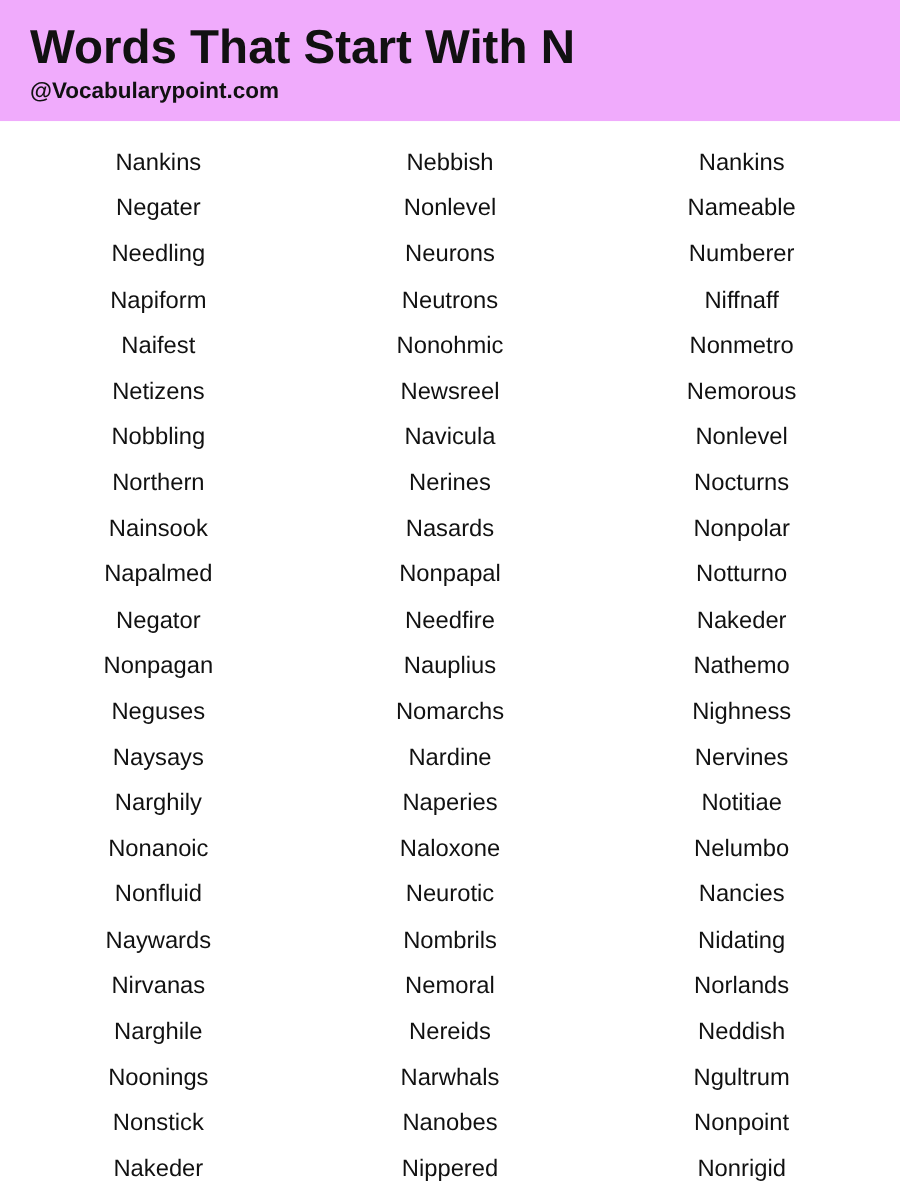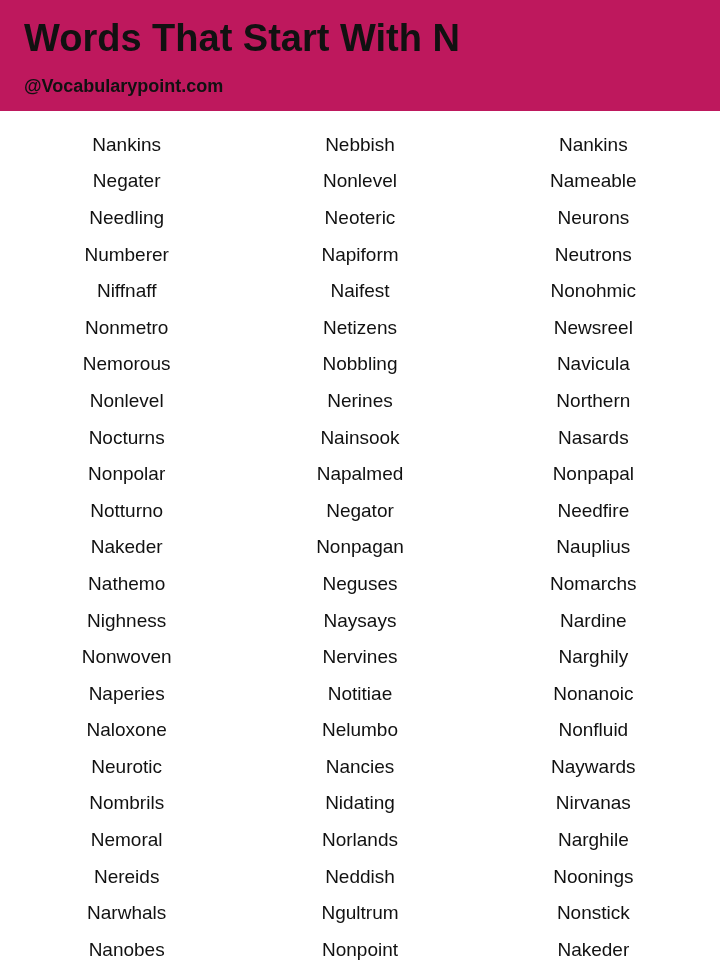--- a/index.html
+++ b/index.html
@@ -5,35 +5,35 @@
     * { margin: 0; padding: 0; box-sizing: border-box; }
     body {
       width: 720px;
       min-height: 960px;
       background: #ffffff;
       font-family: Arial, sans-serif;
       display: flex;
       flex-direction: column;
     }
     .header {
-      background: #be185d;
+      background: #f0abfc;
       padding: 18px 24px 14px 24px;
       text-align: left;
     }
     .header-title {
       font-size: 38px;
       font-weight: 900;
       color: #111;
       line-height: 1.1;
     }
     .header-sub {
       font-size: 18px;
       font-weight: 700;
       color: #111;
-      margin-top: 16px;
+      margin-top: 2px;
     }
     .content {
       flex: 1;
       padding: 18px 10px 10px 10px;
       background: #ffffff;
     }
     .word-grid {
       display: grid;
       grid-template-columns: 1fr 1fr 1fr;
       row-gap: 4px;
@@ -57,56 +57,54 @@
 
 <div class="content">
   <div class="word-grid" id="word-grid">
   <div class="word-cell">Nankins</div>
       <div class="word-cell">Nebbish</div>
       <div class="word-cell">Nankins</div>
       <div class="word-cell">Negater</div>
       <div class="word-cell">Nonlevel</div>
       <div class="word-cell">Nameable</div>
       <div class="word-cell">Needling</div>
-      <div class="word-cell">Neoteric</div>
       <div class="word-cell">Neurons</div>
       <div class="word-cell">Numberer</div>
       <div class="word-cell">Napiform</div>
       <div class="word-cell">Neutrons</div>
       <div class="word-cell">Niffnaff</div>
       <div class="word-cell">Naifest</div>
       <div class="word-cell">Nonohmic</div>
       <div class="word-cell">Nonmetro</div>
       <div class="word-cell">Netizens</div>
       <div class="word-cell">Newsreel</div>
       <div class="word-cell">Nemorous</div>
       <div class="word-cell">Nobbling</div>
       <div class="word-cell">Navicula</div>
       <div class="word-cell">Nonlevel</div>
+      <div class="word-cell">Northern</div>
       <div class="word-cell">Nerines</div>
-      <div class="word-cell">Northern</div>
       <div class="word-cell">Nocturns</div>
       <div class="word-cell">Nainsook</div>
       <div class="word-cell">Nasards</div>
       <div class="word-cell">Nonpolar</div>
       <div class="word-cell">Napalmed</div>
       <div class="word-cell">Nonpapal</div>
       <div class="word-cell">Notturno</div>
       <div class="word-cell">Negator</div>
       <div class="word-cell">Needfire</div>
       <div class="word-cell">Nakeder</div>
       <div class="word-cell">Nonpagan</div>
       <div class="word-cell">Nauplius</div>
       <div class="word-cell">Nathemo</div>
       <div class="word-cell">Neguses</div>
       <div class="word-cell">Nomarchs</div>
       <div class="word-cell">Nighness</div>
       <div class="word-cell">Naysays</div>
       <div class="word-cell">Nardine</div>
-      <div class="word-cell">Nonwoven</div>
       <div class="word-cell">Nervines</div>
       <div class="word-cell">Narghily</div>
       <div class="word-cell">Naperies</div>
       <div class="word-cell">Notitiae</div>
       <div class="word-cell">Nonanoic</div>
       <div class="word-cell">Naloxone</div>
       <div class="word-cell">Nelumbo</div>
       <div class="word-cell">Nonfluid</div>
       <div class="word-cell">Neurotic</div>
       <div class="word-cell">Nancies</div>

